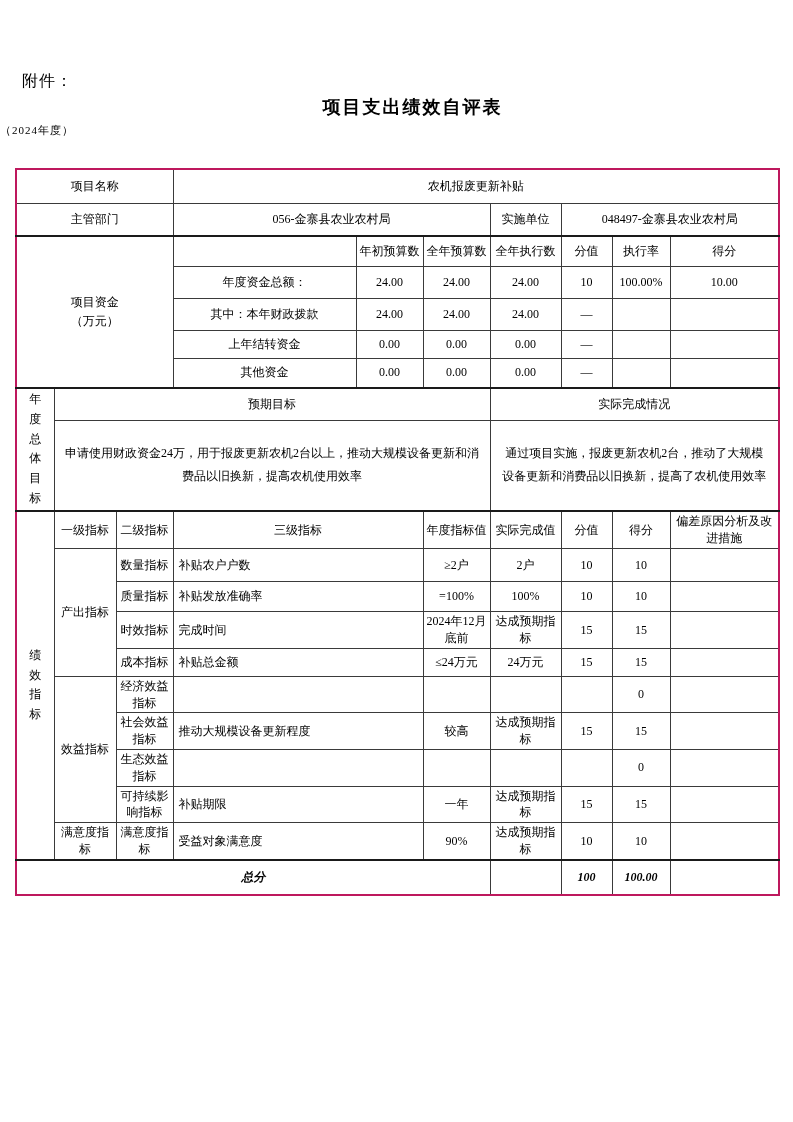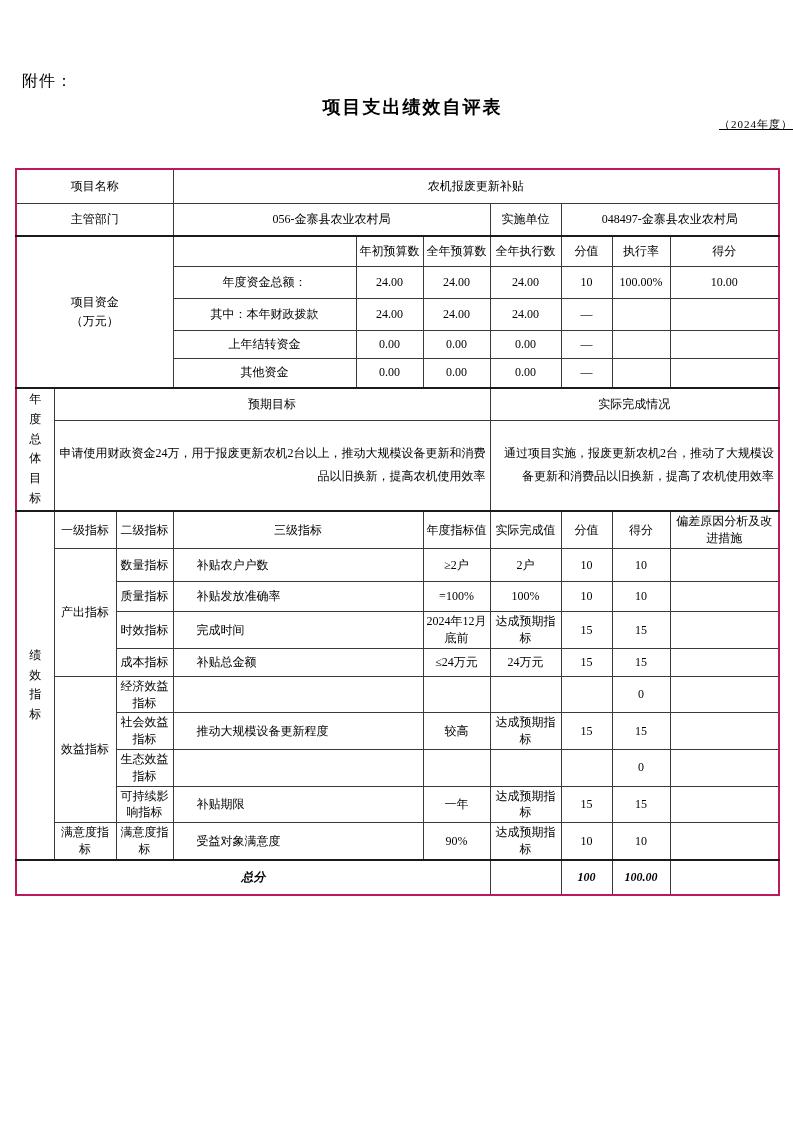--- a/index.html
+++ b/index.html
@@ -10,42 +10,42 @@
   }
   .attachment{
     position:absolute;left:22px;top:71px;
     font-size:16px;font-weight:normal;letter-spacing:1px;
   }
   .title{
     position:absolute;left:0;right:0;top:95px;
     text-align:center;font-size:18px;font-weight:bold;letter-spacing:2px;margin-left:32px;
   }
   .subtitle{
-    position:absolute;left:0;right:0;top:117px;
-    text-align:right;font-size:11px;letter-spacing:1px;text-decoration:underline;
+    position:absolute;left:0;right:0;top:123px;
+    text-align:left;font-size:11px;letter-spacing:1px;
   }
   table.main{
     position:absolute;left:15px;top:168px;
     width:763px;border-collapse:collapse;table-layout:fixed;
     border:2px solid #be185d;
   }
   td{
     border:1px solid #3a3a3a;
     text-align:center;vertical-align:middle;
     font-size:12px;line-height:1.4;padding:1px 3px;
     overflow:hidden;word-break:break-all;
   }
   tr.sec td{border-top:2px solid #1a1a1a;}
-  td.left{text-align:left;padding-left:23px;}
+  td.left{text-align:left;padding-left:5px;}
   td.bold{font-weight:bold;font-style:italic;}
   .vtext{
     width:1em;margin:0 auto;word-break:break-all;
     line-height:1.65;white-space:normal;
   }
-  td.goalcell{padding:4px 4px;line-height:1.9;text-align:right;}
+  td.goalcell{padding:4px 10px;line-height:1.9;}
   .flabel div{line-height:1.6;}
 </style>
 </head>
 <body>
 
 <div class="attachment">附件：</div>
 <div class="title">项目支出绩效自评表</div>
 <div class="subtitle">（2024年度）</div>
 
 <table class="main">

